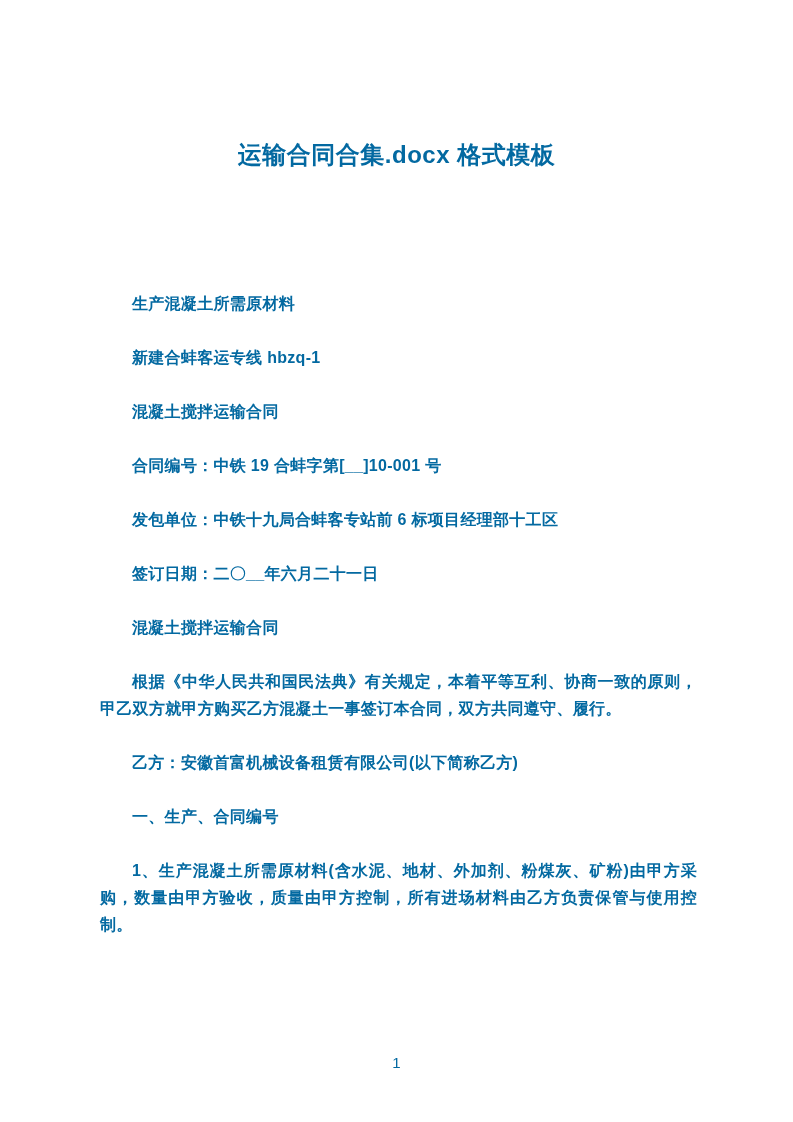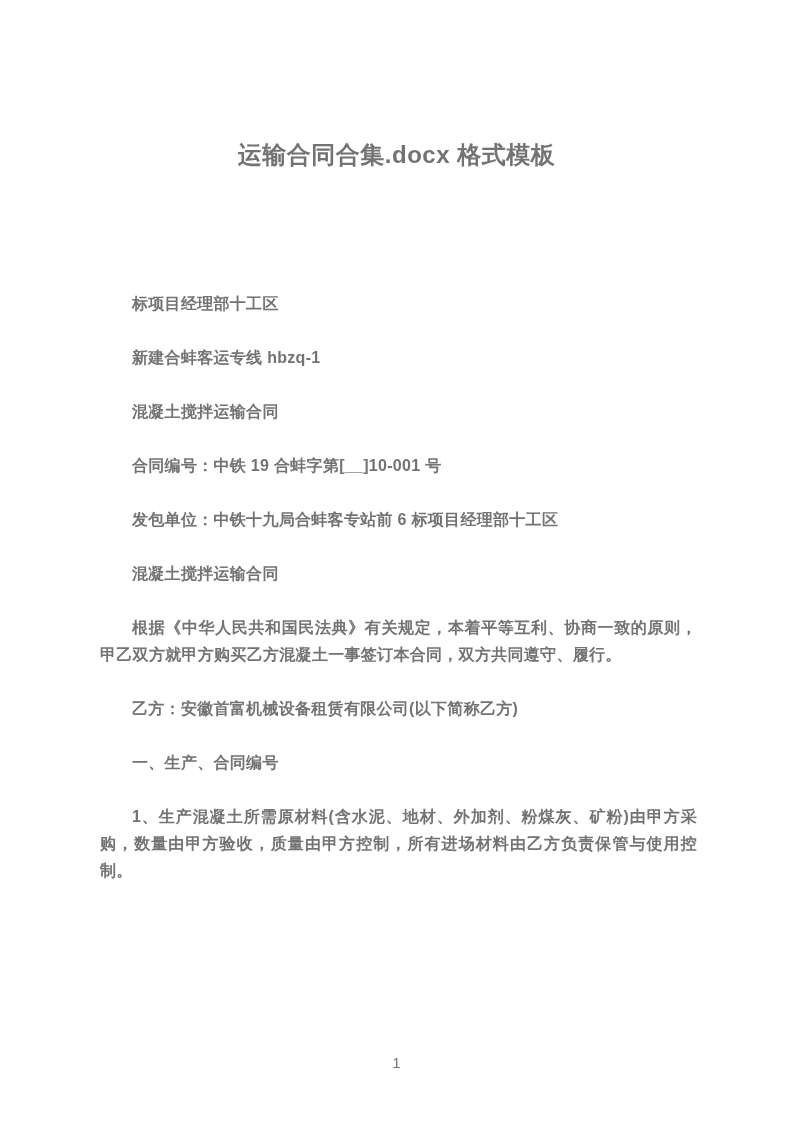--- a/index.html
+++ b/index.html
@@ -7,21 +7,21 @@
     padding: 0;
     background: #ffffff;
   }
   .page {
     position: relative;
     width: 793px;
     height: 1122px;
     margin: 0 auto;
     background: #ffffff;
     overflow: hidden;
-    color: #737373;
+    color: #0369a1;
     font-family: "Liberation Sans", "DejaVu Sans", sans-serif;
     font-weight: 700;
   }
   .doc-title {
     margin: 0;
     padding-top: 138px;
     text-align: center;
     font-size: 24px;
     line-height: 33px;
     font-weight: 700;
@@ -55,25 +55,26 @@
   }
 </style>
 </head>
 <body>
 
 <div class="page">
 
   <h1 class="doc-title">运输合同合集.docx 格式模板</h1>
 
   <div class="doc-body">
-    <p class="para">标项目经理部十工区</p>
+    <p class="para">生产混凝土所需原材料</p>
     <p class="para">新建合蚌客运专线 hbzq-1</p>
     <p class="para">混凝土搅拌运输合同</p>
     <p class="para">合同编号：中铁 19 合蚌字第[__]10-001 号</p>
     <p class="para">发包单位：中铁十九局合蚌客专站前 6 标项目经理部十工区</p>
+    <p class="para">签订日期：二〇__年六月二十一日</p>
     <p class="para">混凝土搅拌运输合同</p>
     <p class="para">根据《中华人民共和国民法典》有关规定，本着平等互利、协商一致的原则，甲乙双方就甲方购买乙方混凝土一事签订本合同，双方共同遵守、履行。</p>
     <p class="para">乙方：安徽首富机械设备租赁有限公司(以下简称乙方)</p>
     <p class="para">一、生产、合同编号</p>
     <p class="para">1、生产混凝土所需原材料(含水泥、地材、外加剂、粉煤灰、矿粉)由甲方采购，数量由甲方验收，质量由甲方控制，所有进场材料由乙方负责保管与使用控制。</p>
   </div>
 
   <div class="page-footer">
     <span>1</span>
   </div>

